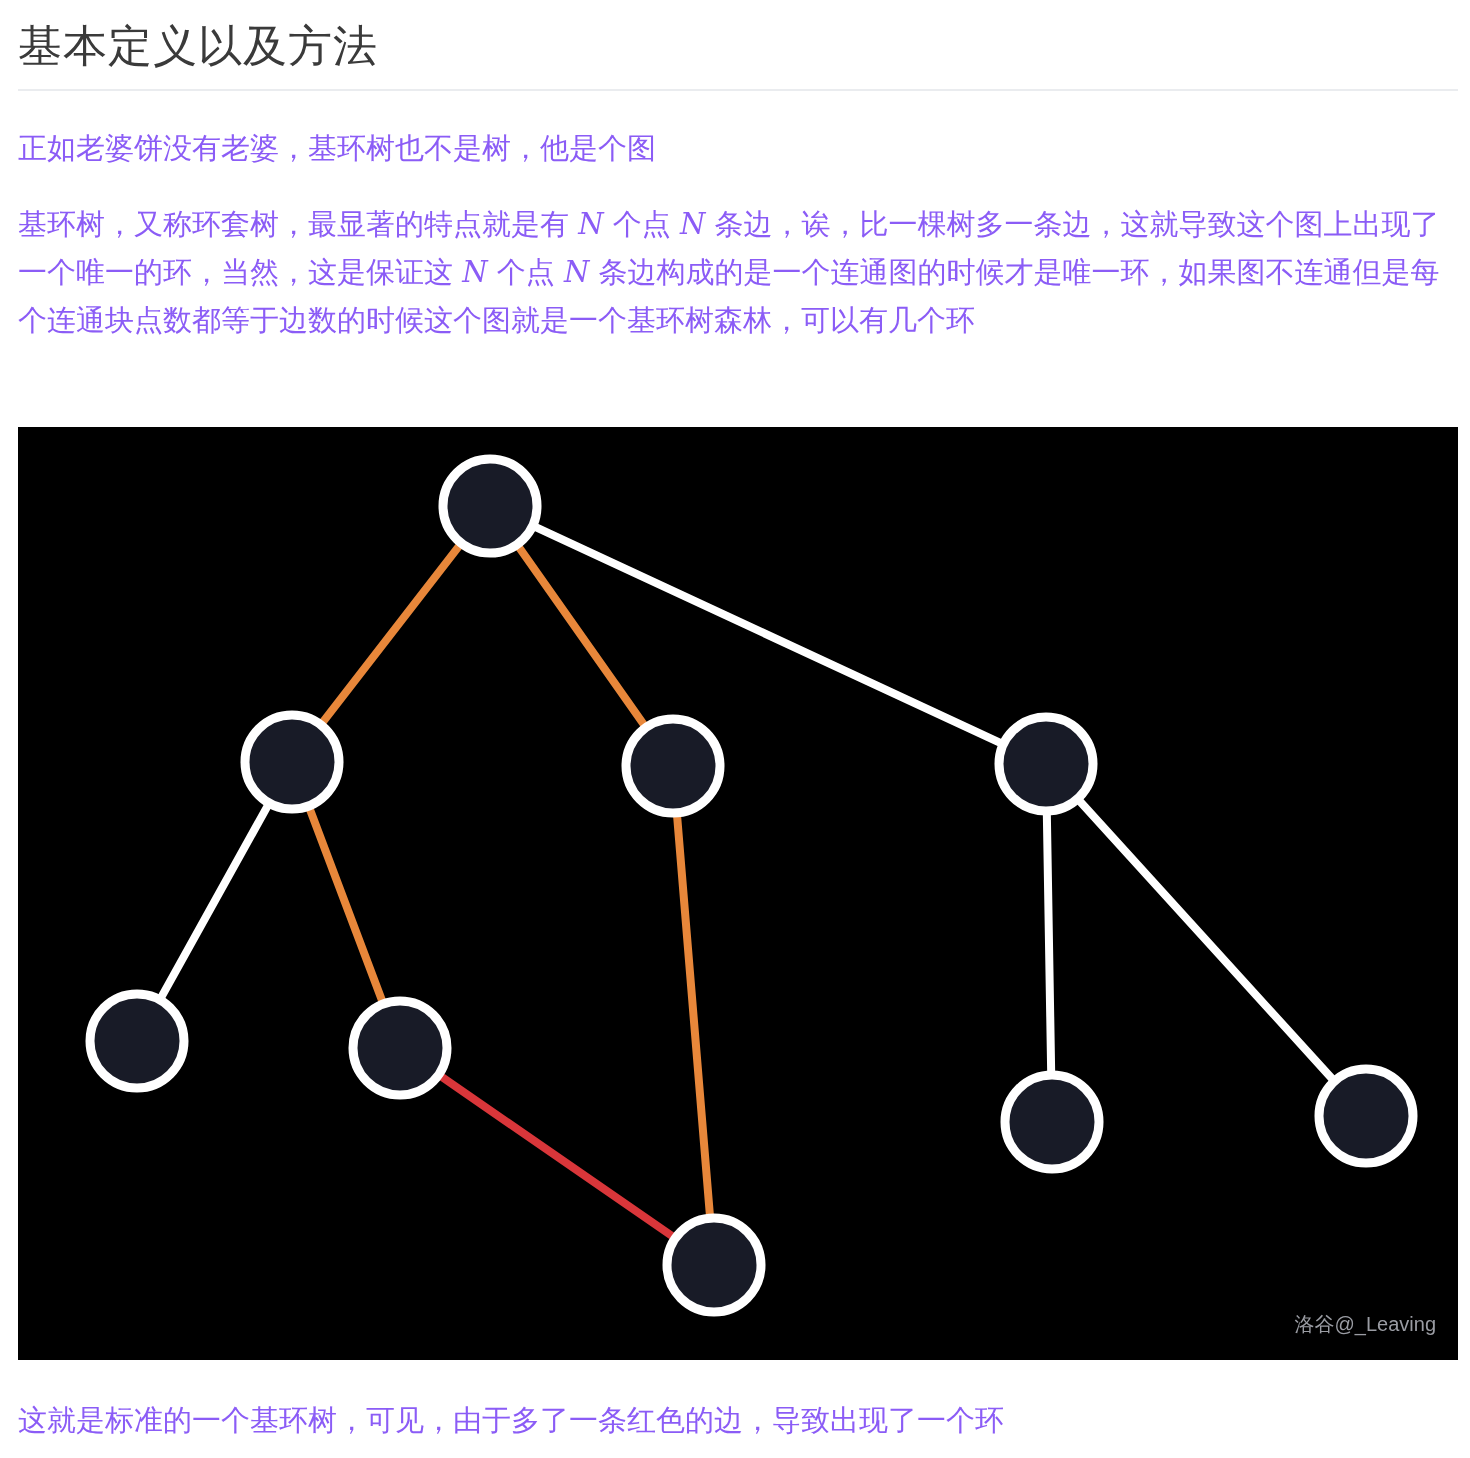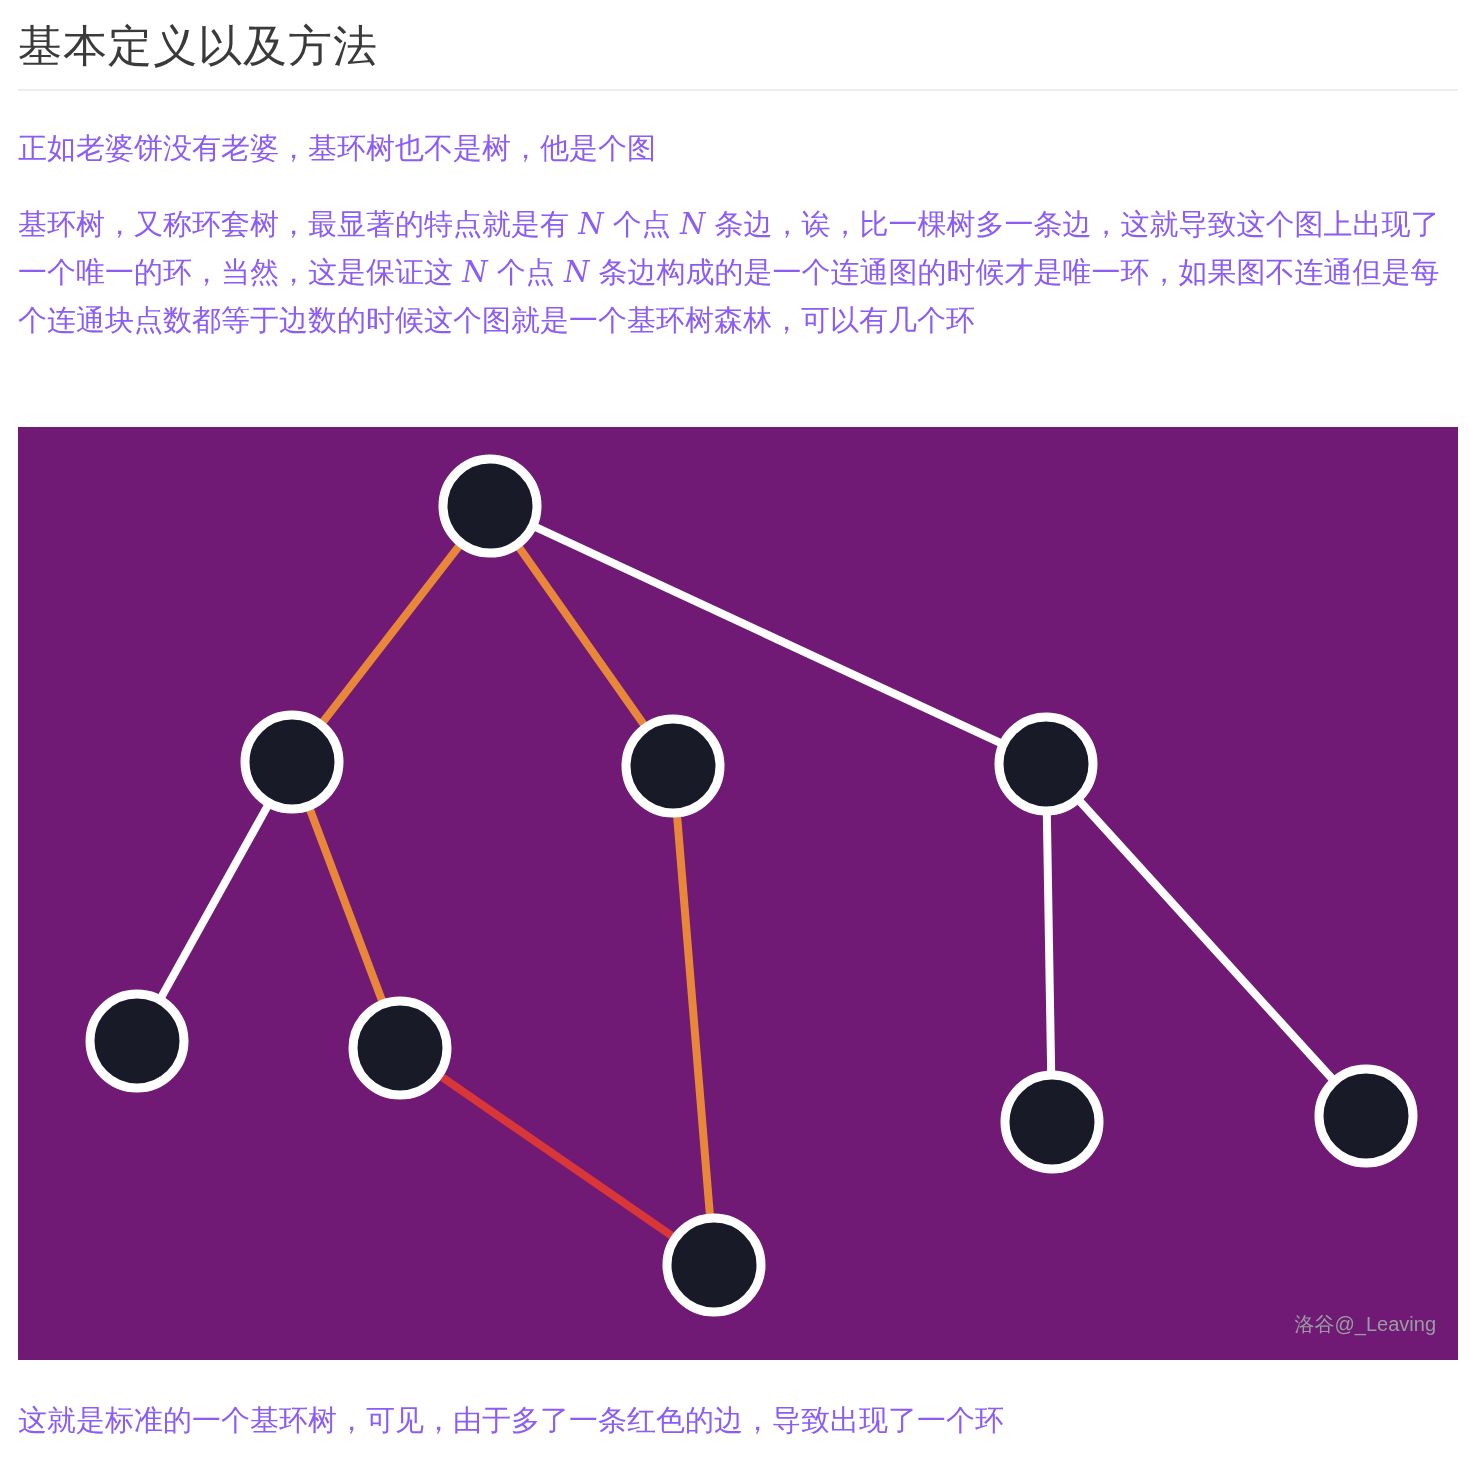--- a/index.html
+++ b/index.html
@@ -7,21 +7,21 @@
            font-family: "DejaVu Sans", "Liberation Sans", sans-serif; color: #333333; }
     .page { position: absolute; left: 18px; top: 0; width: 1440px; }
     h1 { margin: 0; position: absolute; top: 14px; left: 0; font-size: 44px; font-weight: normal;
          color: #3a3a3a; letter-spacing: 1px; line-height: 64px; }
     .rule { position: absolute; top: 89px; left: 0; width: 1440px; height: 2px; background: #eaecef; }
     .p { position: absolute; left: 0; width: 1440px; font-size: 29px; line-height: 48px; color: #8b5cf6; margin: 0; }
     .p1 { top: 124px; }
     .p2 { top: 200px; }
     .p3 { top: 1396px; }
     .math { font-family: "DejaVu Serif", "Liberation Serif", serif; font-style: italic; }
-    .figure { position: absolute; left: 18px; top: 427px; width: 1440px; height: 933px; background: #701a75; }
+    .figure { position: absolute; left: 18px; top: 427px; width: 1440px; height: 933px; background: #000000; }
     .figure svg { position: absolute; left: 0; top: 0; }
     .watermark { position: absolute; right: 22px; bottom: 22px; font-size: 20px; color: #9a9ca3;
                  font-family: "Liberation Sans", sans-serif; }
   </style>
 </head>
 <body>
 
 <div class="page">
   <h1>基本定义以及方法</h1>
   <div class="rule"></div>

